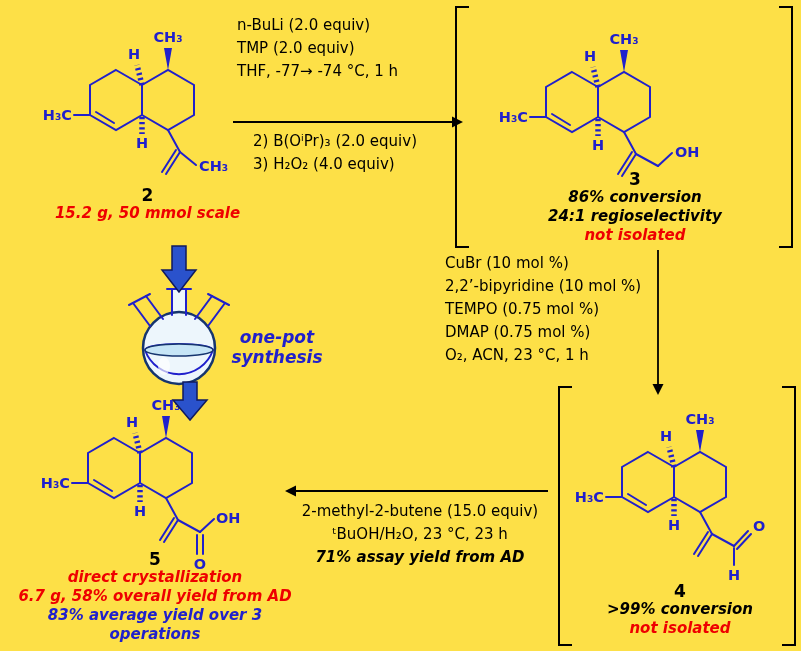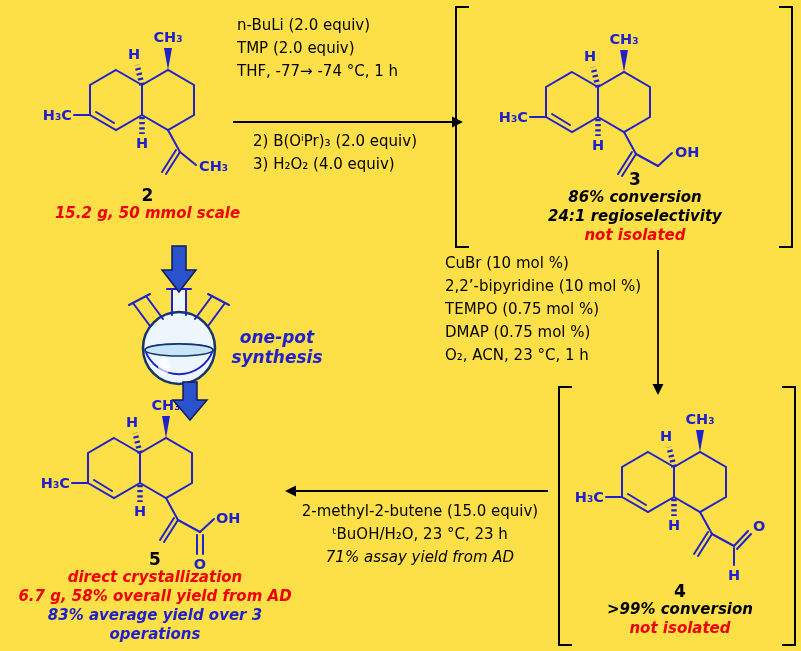--- a/index.html
+++ b/index.html
@@ -7,21 +7,21 @@
     position:relative; width:801px; height:651px; background:#fde047;
     font-family:"DejaVu Sans","Liberation Sans",sans-serif; overflow:hidden;padding-left:40px;
   }
   .cond { position:absolute; font-size:15px; color:#000; line-height:23px; white-space:nowrap; }
   .cond.center { text-align:center; }
   .caption { position:absolute; text-align:center; font-weight:bold; font-style:italic;
              font-size:15px; line-height:19px; color:#000; }
   .caption .num { font-style:normal; font-size:17px; line-height:18px; }
   .red  { color:#ee0000; }
   .blue { color:#2020cc; }
-  .boldital { font-weight:normal; font-style:italic; }
+  .boldital { font-weight:bold; font-style:italic; }
   .bracket { position:absolute; width:12px; }
   .bracket.left  { border-left:2.5px solid #000; border-top:2.5px solid #000; border-bottom:2.5px solid #000; }
   .bracket.right { border-right:2.5px solid #000; border-top:2.5px solid #000; border-bottom:2.5px solid #000; }
   .struct { position:absolute; }
   .struct line, .struct path, .struct polyline { stroke:#2020cc; stroke-width:2; fill:none; stroke-linecap:round; }
   .struct .hash { stroke-width:5.5; stroke-dasharray:2.2 2.9; stroke-linecap:butt; }
   .struct .wedge { fill:#2020cc; stroke:none; }
   .struct text { fill:#2020cc; font-weight:bold; font-size:14.5px; font-family:"DejaVu Sans","Liberation Sans",sans-serif; }
   .onepot { position:absolute; font-weight:bold; font-style:italic; font-size:17px; line-height:20px;
             color:#2020cc; text-align:center; }

